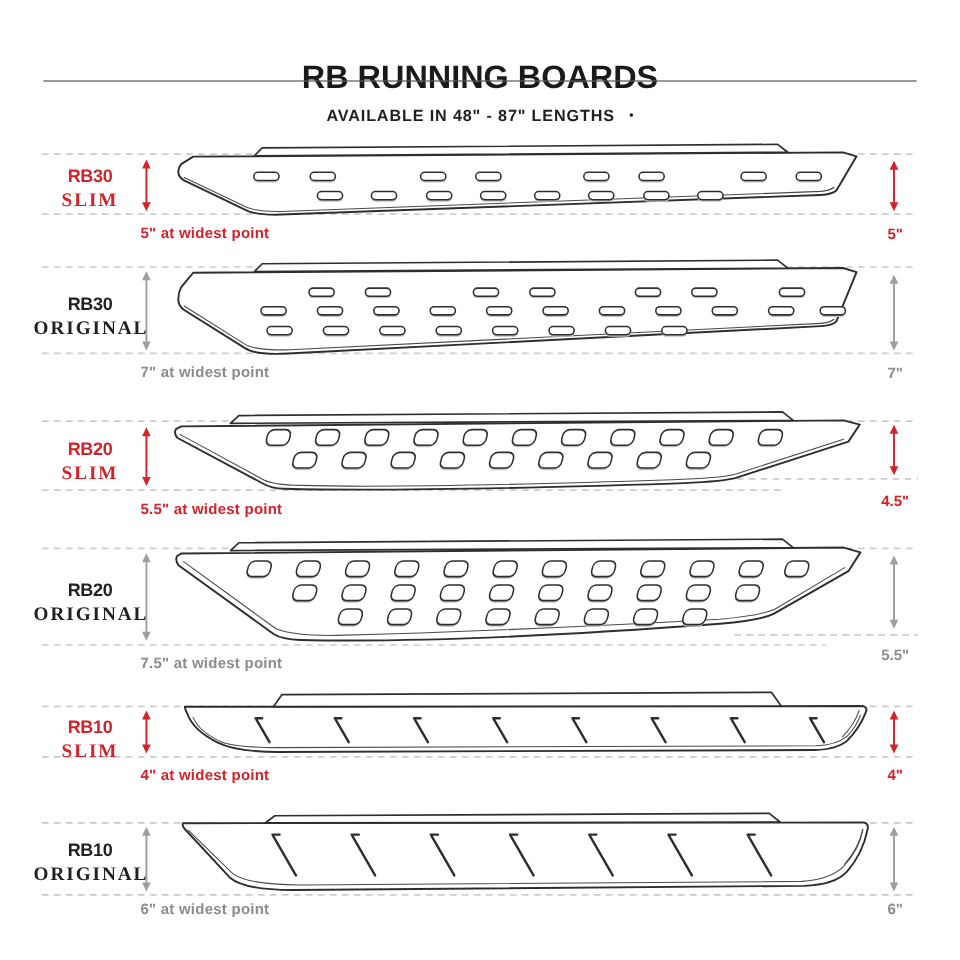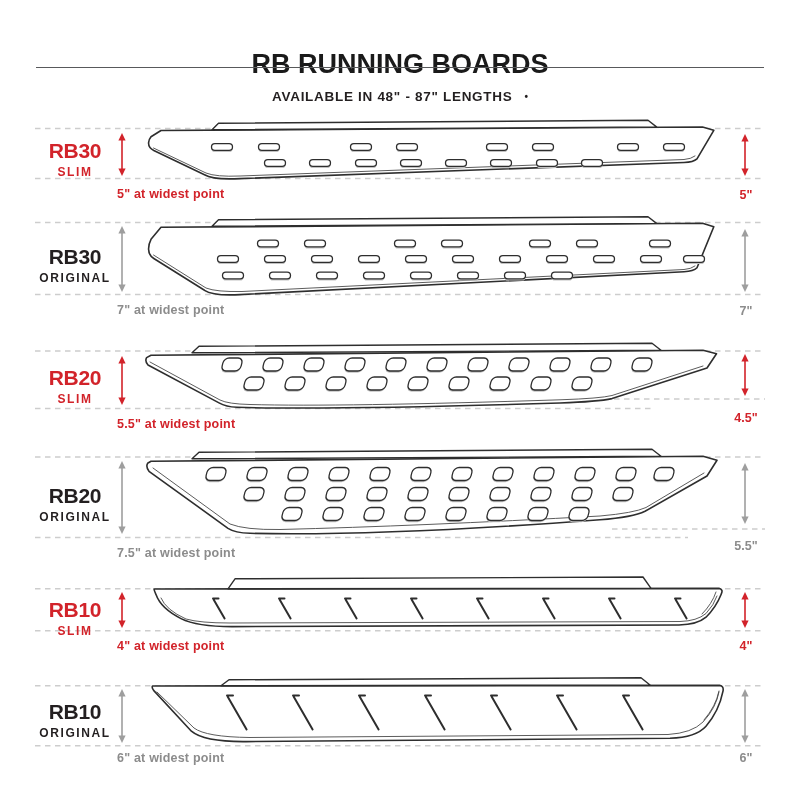--- a/index.html
+++ b/index.html
@@ -8,22 +8,22 @@
   
   .title{position:absolute;top:33px;left:0;right:0;text-align:center;
          font-size:27px;font-weight:900;letter-spacing:0px;line-height:1;color:#1a1a1a;}
   .rule{position:absolute;top:67px;left:36px;right:36px;border-top:1.6px solid #58595b;height:0;}
   .subtitle{position:absolute;top:75px;left:0;right:0;display:flex;justify-content:center;
             align-items:center;gap:12px;font-size:13.5px;font-weight:bold;letter-spacing:0.7px;
             white-space:nowrap;color:#231f20;}
   .subtitle .dot{font-size:10px;letter-spacing:0;}
   
   .lab{position:absolute;left:28px;width:94px;text-align:center;line-height:1;}
-  .lab .model{font-size:21px;font-weight:900;letter-spacing:-0.3px;}
-  .lab .variant{font-size:12px;font-weight:bold;letter-spacing:1.6px;margin-top:5px;}
+  .lab .model{font-size:15px;font-weight:900;letter-spacing:-0.3px;}
+  .lab .variant{font-size:16px;font-weight:bold;letter-spacing:1.6px;margin-top:5px;font-family:Liberation Serif, serif;}
   .lab.slim{color:var(--red);}
   .lab.original{color:#231f20;}
   
   .capL{position:absolute;left:117px;font-size:12.5px;font-weight:bold;letter-spacing:0.2px;line-height:1;}
   .capR{position:absolute;left:712px;width:68px;text-align:center;font-size:12.5px;font-weight:bold;line-height:1;}
   .capL.slim,.capR.slim{color:var(--red);}
   .capL.original,.capR.original{color:var(--gray-text);}
   svg{position:absolute;top:0;left:0;}
 </style>
 </head>

